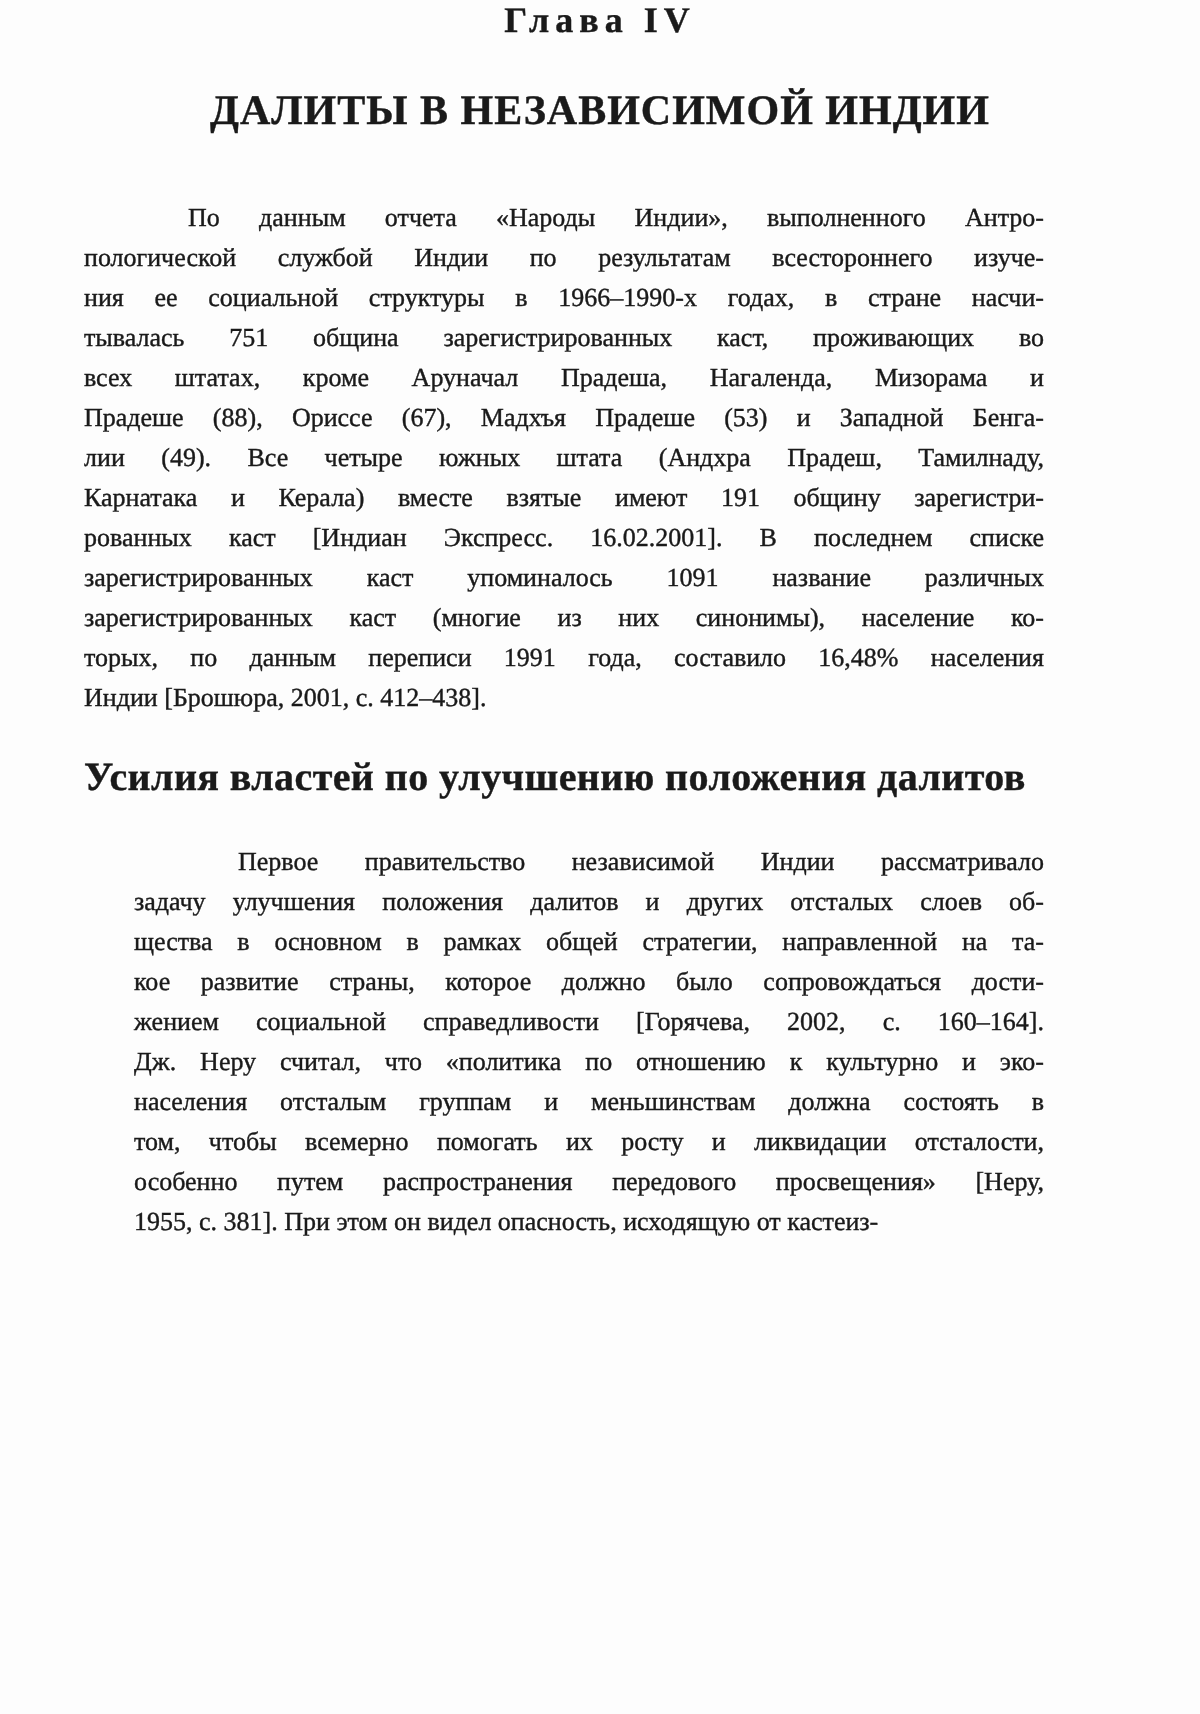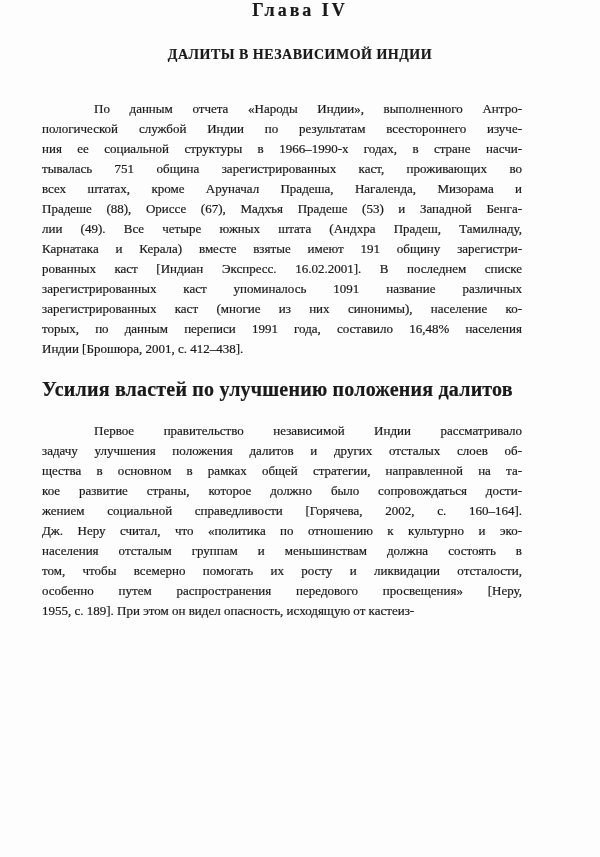--- a/index.html
+++ b/index.html
@@ -24,35 +24,35 @@
   .chapter-label{
     text-align:center;
     font-size:18px;
     line-height:20px;
     font-weight:bold;
     letter-spacing:3px;
   }
   .doc-title{
     margin:22px 0 0 0;
     text-align:center;
-    font-size:14px;
+    font-size:21px;
     line-height:26px;
     font-weight:bold;
     letter-spacing:0.5px;
   }
   .body-block{
     margin-left:42px;
     width:480px;
   }
   .para{
     font-size:13px;
     line-height:20px;
   }
   .para-intro{margin-top:31px;}
-  .para-section{margin-top:20px;}
+  .para-section{margin-top:20px;margin-left:25px;}
   .line{
     text-align:justify;
     text-align-last:justify;
   }
   .line.first{text-indent:52px;}
   .line.last{text-align-last:left;}
   .section-heading{
     margin:18px 0 0 0;
     font-size:20px;
     line-height:24px;
@@ -90,16 +90,16 @@
     <div class="para para-section">
         <div class="line first">Первое правительство независимой Индии рассматривало</div>
         <div class="line">задачу улучшения положения далитов и других отсталых слоев об-</div>
         <div class="line">щества в основном в рамках общей стратегии, направленной на та-</div>
         <div class="line">кое развитие страны, которое должно было сопровождаться дости-</div>
         <div class="line">жением социальной справедливости [Горячева, 2002, с. 160–164].</div>
         <div class="line">Дж. Неру считал, что «политика по отношению к культурно и эко-</div>
         <div class="line">населения отсталым группам и меньшинствам должна состоять в</div>
         <div class="line">том, чтобы всемерно помогать их росту и ликвидации отсталости,</div>
         <div class="line">особенно путем распространения передового просвещения» [Неру,</div>
-        <div class="line last">1955, с. 189]. При этом он видел опасность, исходящую от кастеиз-</div>
+        <div class="line last">1955, с. 381]. При этом он видел опасность, исходящую от кастеиз-</div>
       </div>
   </div>
 </div>
 
 </body></html>

